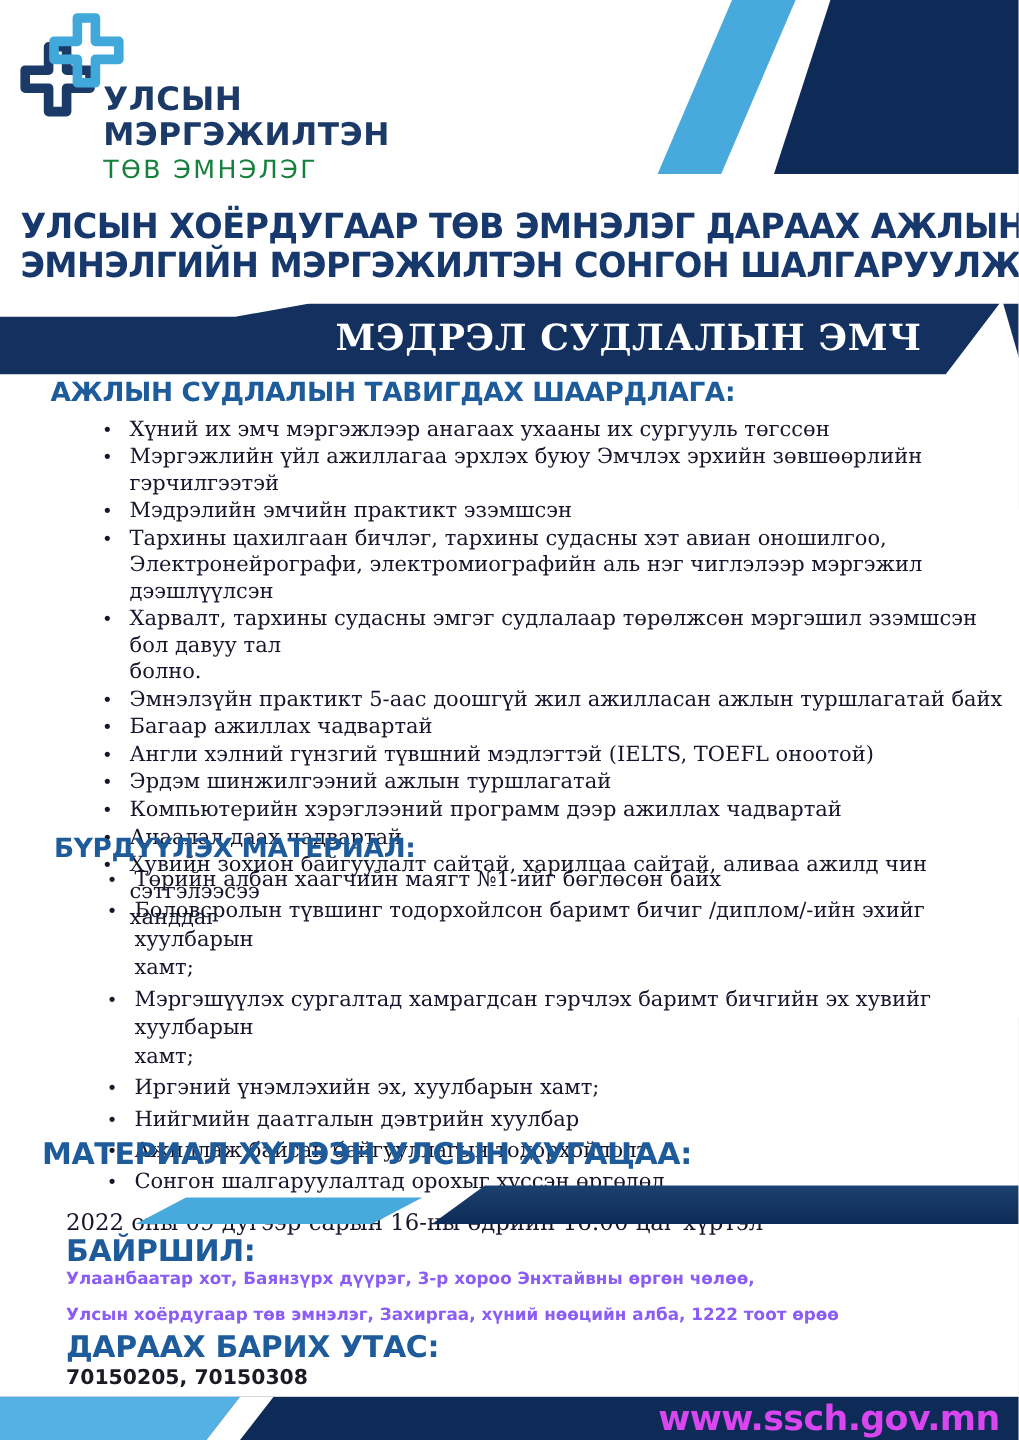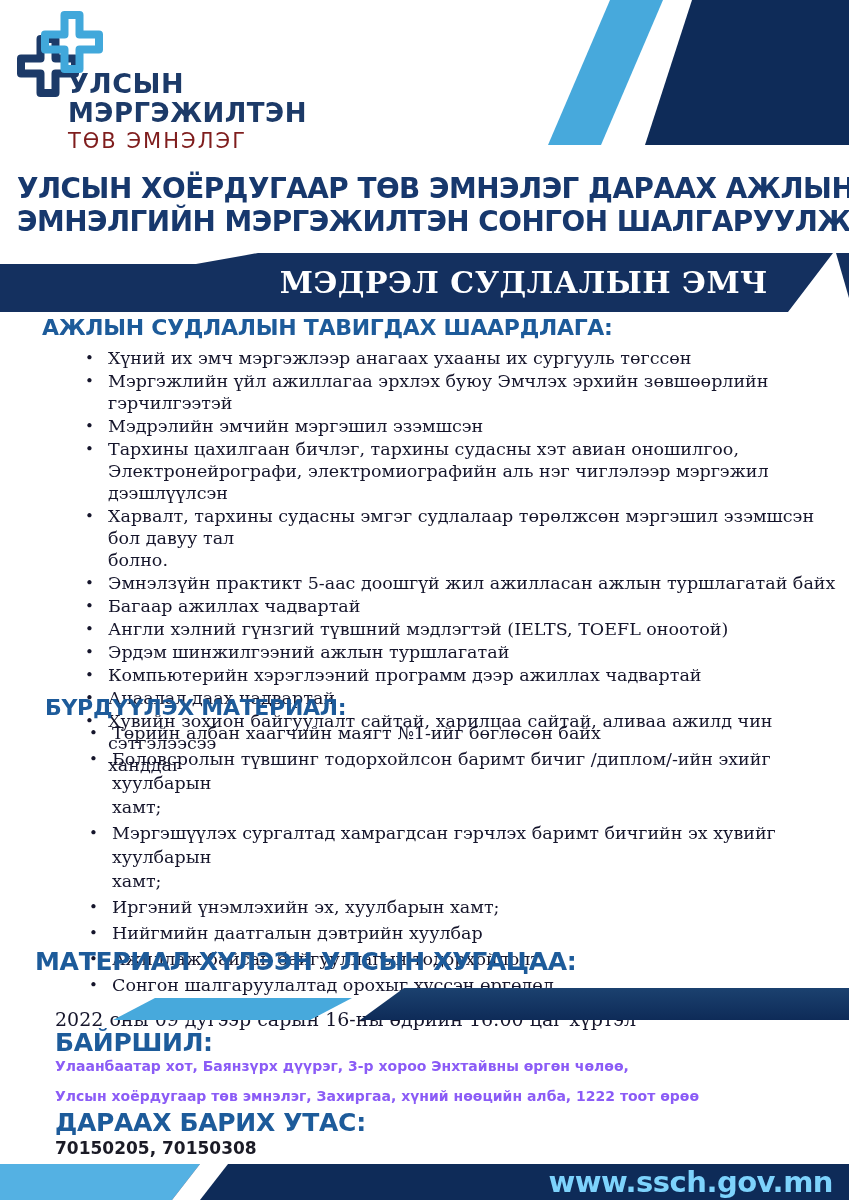--- a/index.html
+++ b/index.html
@@ -5,24 +5,24 @@
   html,body{margin:0;padding:0;background:#e8e8e8;}
   .page{
     position:relative;width:849px;height:1200px;margin:0 auto;
     background:#ffffff;overflow:hidden;
     font-family:"DejaVu Sans","Liberation Sans",sans-serif;
   }
   
   .header{position:absolute;top:0;left:0;width:849px;height:165px;}
   .stripes-svg{position:absolute;top:0;left:0;}
   .logo-icon{position:absolute;top:6px;left:16px;}
-  .logo-text{position:absolute;top:70px;left:68px;line-height:1;}
+  .logo-text{position:absolute;top:70px;left:86px;line-height:1;}
   .logo-l1{font-size:27px;font-weight:bold;color:#1c3a68;letter-spacing:.5px;}
   .logo-l2{font-size:26px;font-weight:bold;color:#1c3a68;letter-spacing:.5px;margin-top:3px;}
-  .logo-l3{font-size:21px;font-weight:500;color:#7f1d1d;letter-spacing:2px;margin-top:5px;}
+  .logo-l3{font-size:21px;font-weight:500;color:#15803d;letter-spacing:2px;margin-top:5px;}
   
   .title{position:absolute;top:172px;left:0;width:849px;text-align:center;color:#17386d;}
   .title .tline{display:block;white-space:nowrap;font-weight:bold;font-size:29px;line-height:33px;
     transform:scaleX(.96);transform-origin:center;letter-spacing:-.5px;}
   
   .banner{position:absolute;top:253px;left:0;width:849px;height:59px;border-radius:28px;}
   .banner-text{position:absolute;top:0;right:81px;height:59px;line-height:59px;
     font-family:"DejaVu Serif","Liberation Serif",serif;font-weight:bold;
     font-size:30px;color:#ffffff;letter-spacing:.5px;white-space:nowrap;}
   
@@ -46,21 +46,21 @@
   .mid-stripe{position:absolute;top:986px;left:0;}
   
   .addr{position:absolute;left:55px;font-weight:bold;color:#8b5cf6;font-size:14px;white-space:nowrap;}
   .addr1{top:1058px;}
   .addr2{top:1088px;}
   .phones{position:absolute;top:1138px;left:55px;font-weight:bold;color:#1b1b26;font-size:17px;text-align:center;}
   
   .footer{position:absolute;top:1164px;left:0;width:849px;height:36px;background:#0e2b58;}
   .footer-svg{position:absolute;top:0;left:0;}
   .footer-site{position:absolute;top:0;right:16px;height:36px;line-height:36px;
-    font-size:29px;font-weight:bold;color:#7dd3fc;letter-spacing:-.5px;}
+    font-size:29px;font-weight:bold;color:#d946ef;letter-spacing:-.5px;}
 </style>
 </head>
 <body>
 
 <div class="page">
 
   <div class="header">
     <svg class="stripes-svg" width="849" height="165" viewBox="0 0 849 165">
       <polygon points="610,0 663,0 601,145 548,145" fill="#47a9dc"></polygon>
       <polygon points="692,0 849,0 849,145 645,145" fill="#0e2b58"></polygon>
@@ -91,21 +91,21 @@
     <div class="banner-text">МЭДРЭЛ СУДЛАЛЫН ЭМЧ</div>
   </div>
 
   <div class="sec-heading h-small" style="top:315px;left:42px;">АЖЛЫН СУДЛАЛЫН ТАВИГДАХ ШААРДЛАГА:</div>
   <ul class="blist req-list">
 
       <li><span class="dot">•</span><span>Хүний их эмч мэргэжлээр анагаах ухааны их сургууль төгссөн</span></li>
 
       <li><span class="dot">•</span><span>Мэргэжлийн үйл ажиллагаа эрхлэх буюу Эмчлэх эрхийн зөвшөөрлийн гэрчилгээтэй</span></li>
 
-      <li><span class="dot">•</span><span>Мэдрэлийн эмчийн мэргэшил эзэмшсэн</span></li>
+      <li><span class="dot">•</span><span>Мэдрэлийн эмчийн практикт эзэмшсэн</span></li>
 
       <li><span class="dot">•</span><span>Тархины цахилгаан бичлэг, тархины судасны хэт авиан оношилгоо,
 Электронейрографи, электромиографийн аль нэг чиглэлээр мэргэжил дээшлүүлсэн</span></li>
 
       <li><span class="dot">•</span><span>Харвалт, тархины судасны эмгэг судлалаар төрөлжсөн мэргэшил эзэмшсэн бол давуу тал
 болно.</span></li>
 
       <li><span class="dot">•</span><span>Эмнэлзүйн практикт 5-аас доошгүй жил ажилласан ажлын туршлагатай байх</span></li>
 
       <li><span class="dot">•</span><span>Багаар ажиллах чадвартай</span></li>

